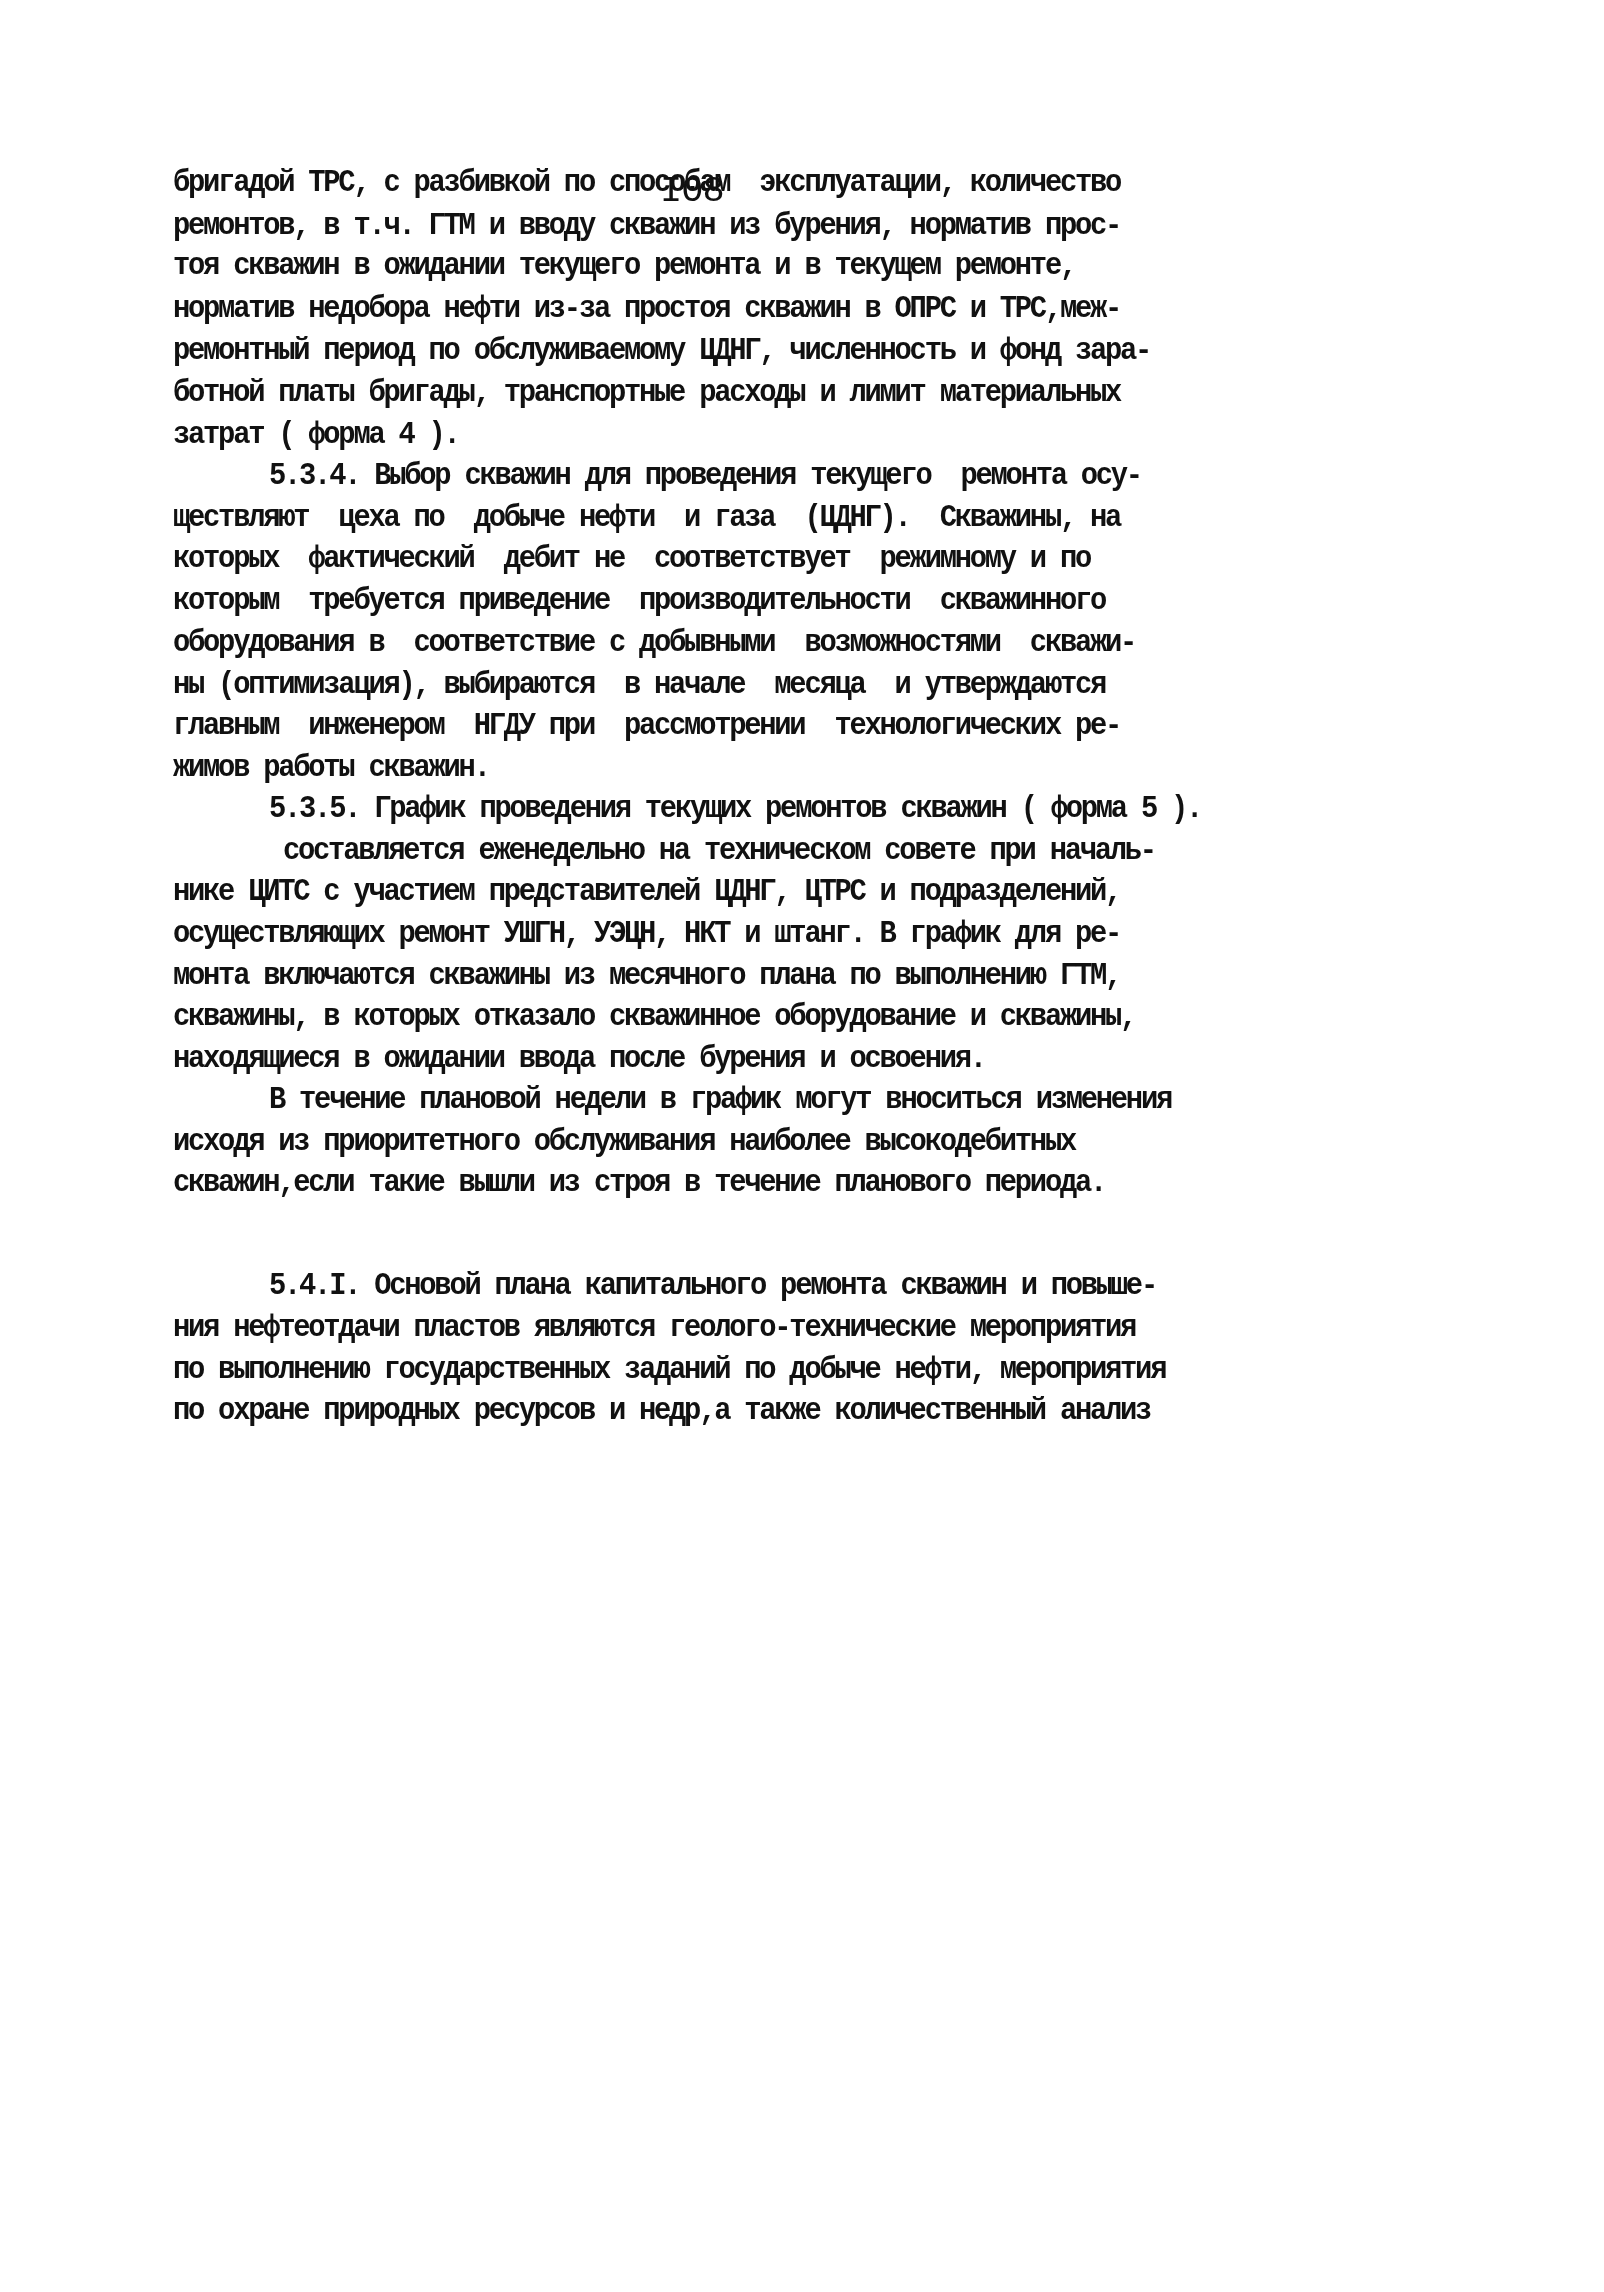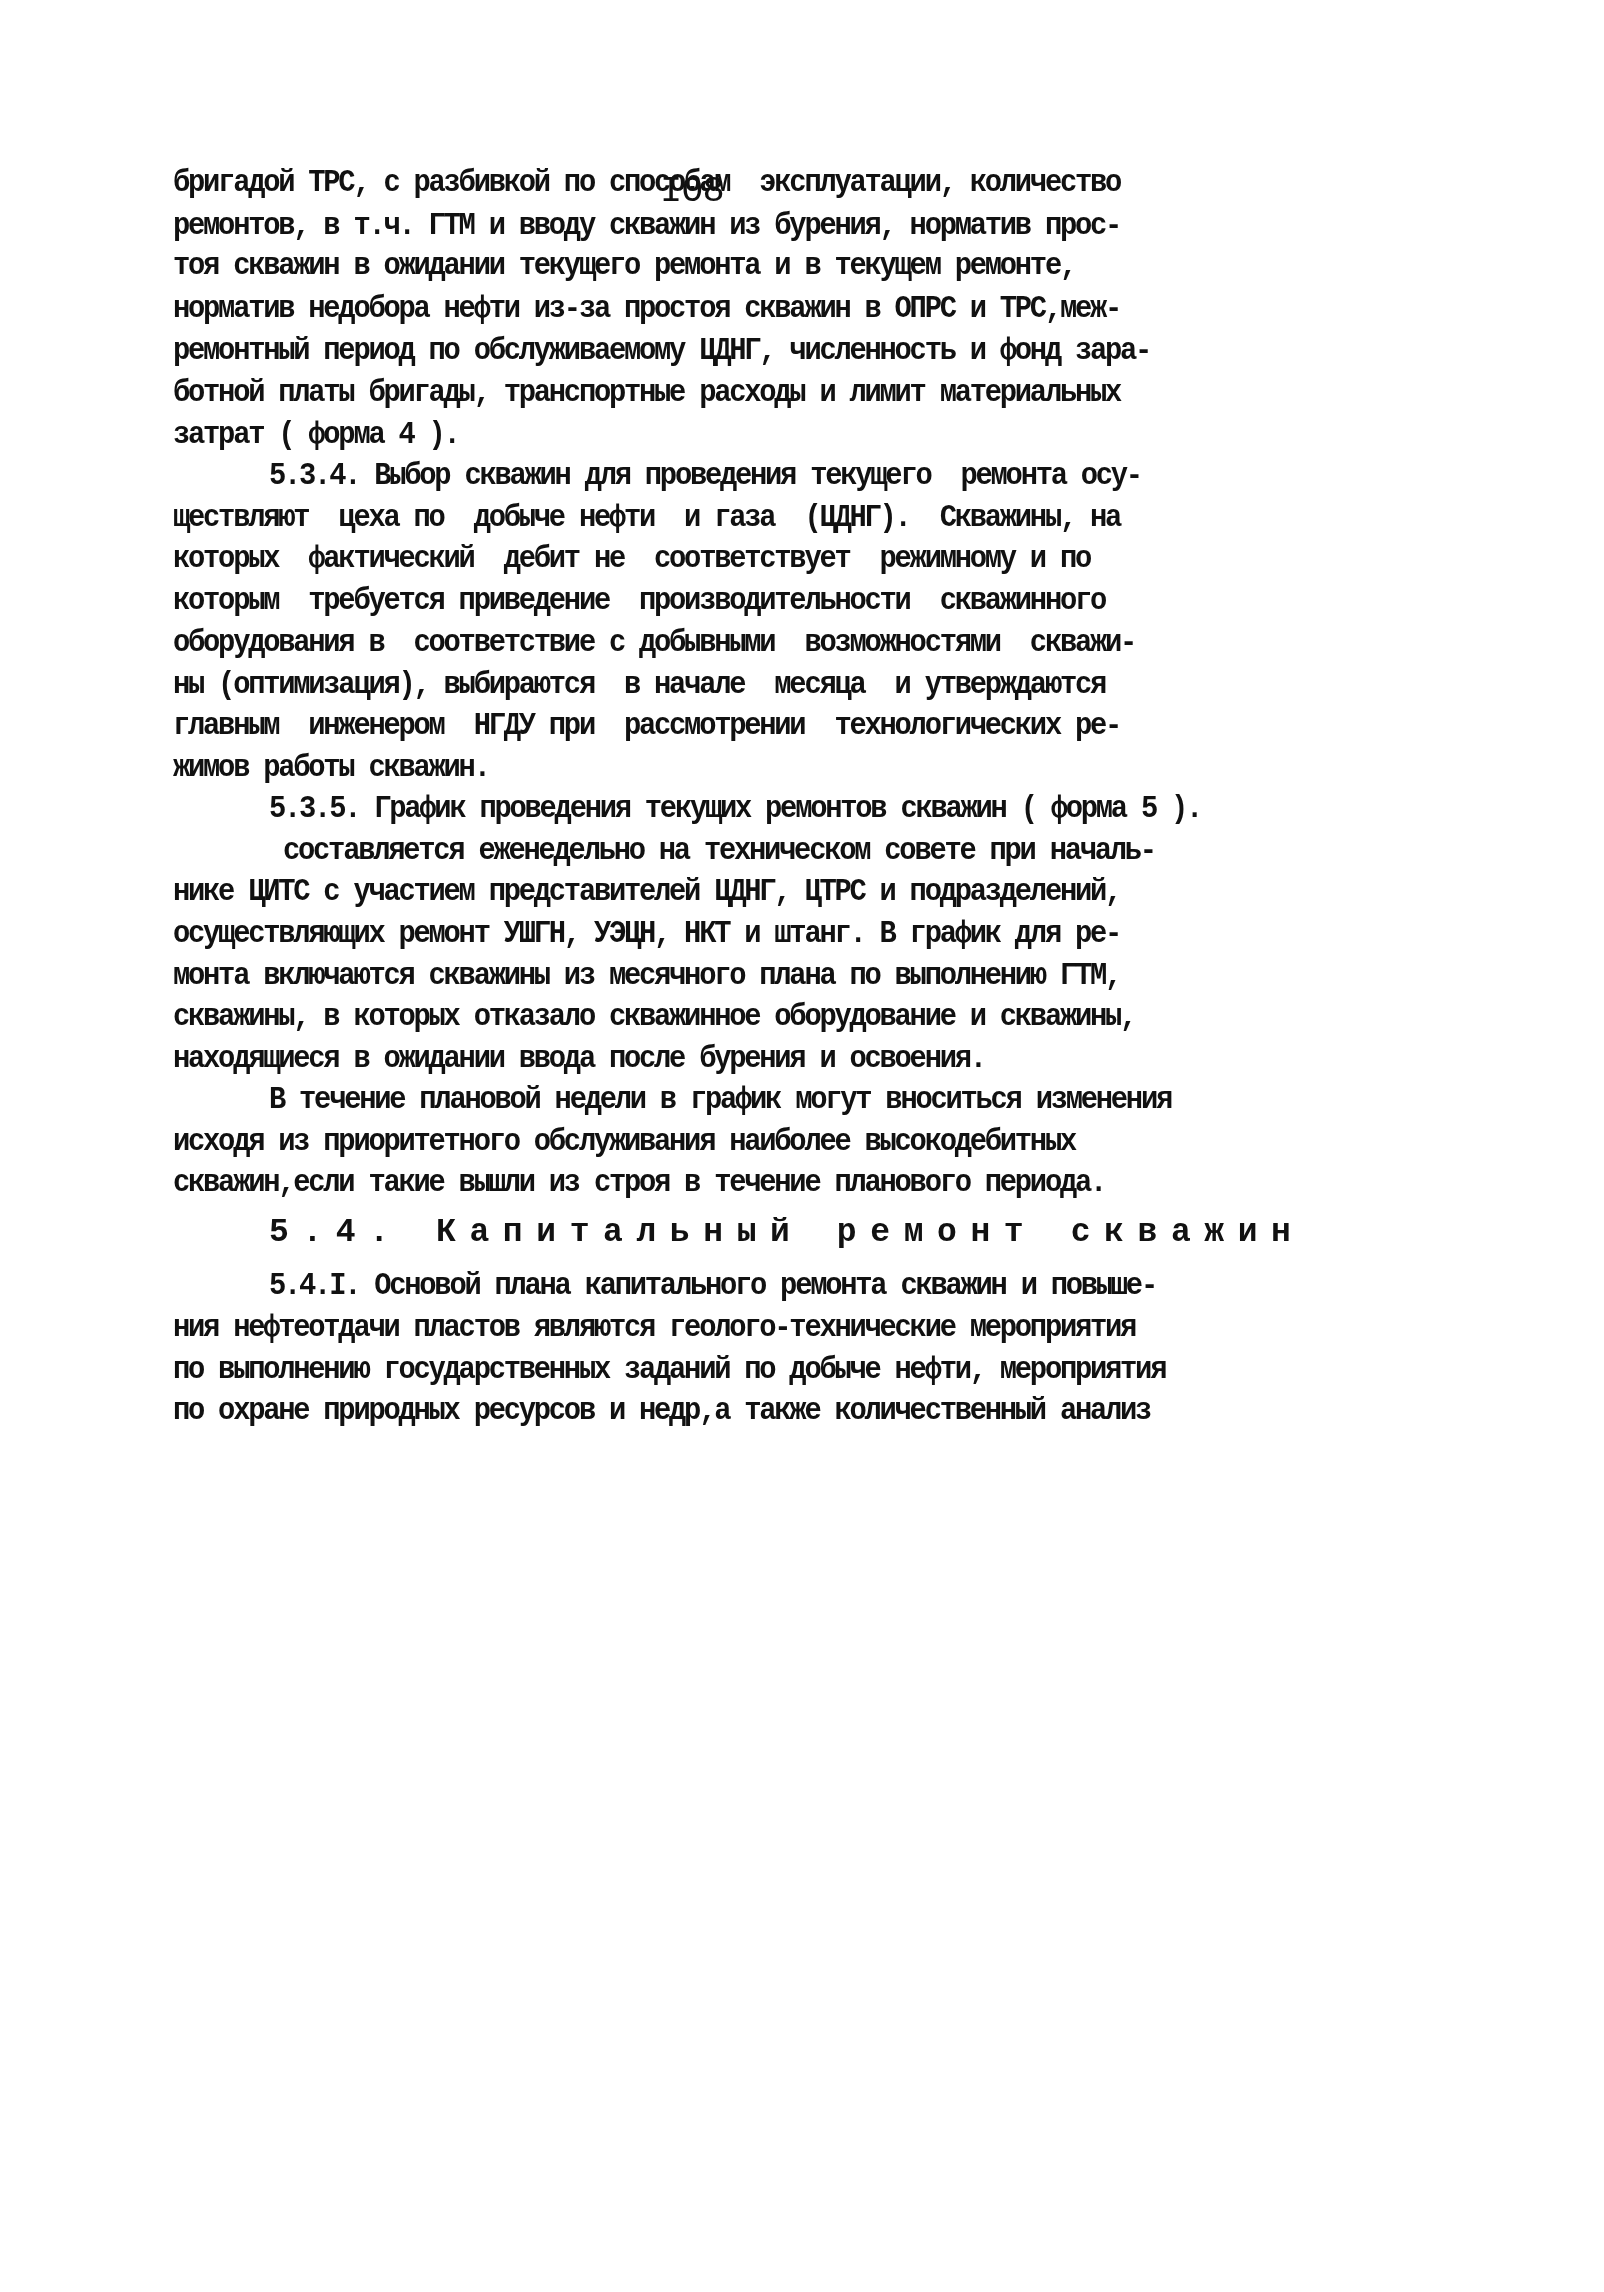--- a/index.html
+++ b/index.html
@@ -82,21 +82,20 @@
   <div class="line" style="top:876px;">нике ЦИТС с участием представителей ЦДНГ, ЦТРС и подразделений,</div>
   <div class="line" style="top:918px;">осуществляющих ремонт УШГН, УЭЦН, НКТ и штанг. В график для ре-</div>
   <div class="line" style="top:960px;">монта включаются скважины из месячного плана по выполнению ГТМ,</div>
   <div class="line" style="top:1001px;">скважины, в которых отказало скважинное оборудование и скважины,</div>
   <div class="line" style="top:1043px;">находящиеся в ожидании ввода после бурения и освоения.</div>
 
   <div class="line indent" style="top:1084px;">В течение плановой недели в график могут вноситься изменения</div>
   <div class="line" style="top:1126px;">исходя из приоритетного обслуживания наиболее высокодебитных</div>
   <div class="line" style="top:1167px;">скважин,если такие вышли из строя в течение планового периода.</div>
 
-  <div class="heading" style="top:1216px;">5.4. Капитальный ремонт скважин</div>
 
   <div class="line indent" style="top:1270px;">5.4.I. Основой плана капитального ремонта скважин и повыше-</div>
   <div class="line" style="top:1312px;">ния нефтеотдачи пластов являются геолого-технические мероприятия</div>
   <div class="line" style="top:1354px;">по выполнению государственных заданий по добыче нефти, мероприятия</div>
   <div class="line" style="top:1395px;">по охране природных ресурсов и недр,а также количественный анализ</div>
 
 </div>
 
 
 </body></html>

